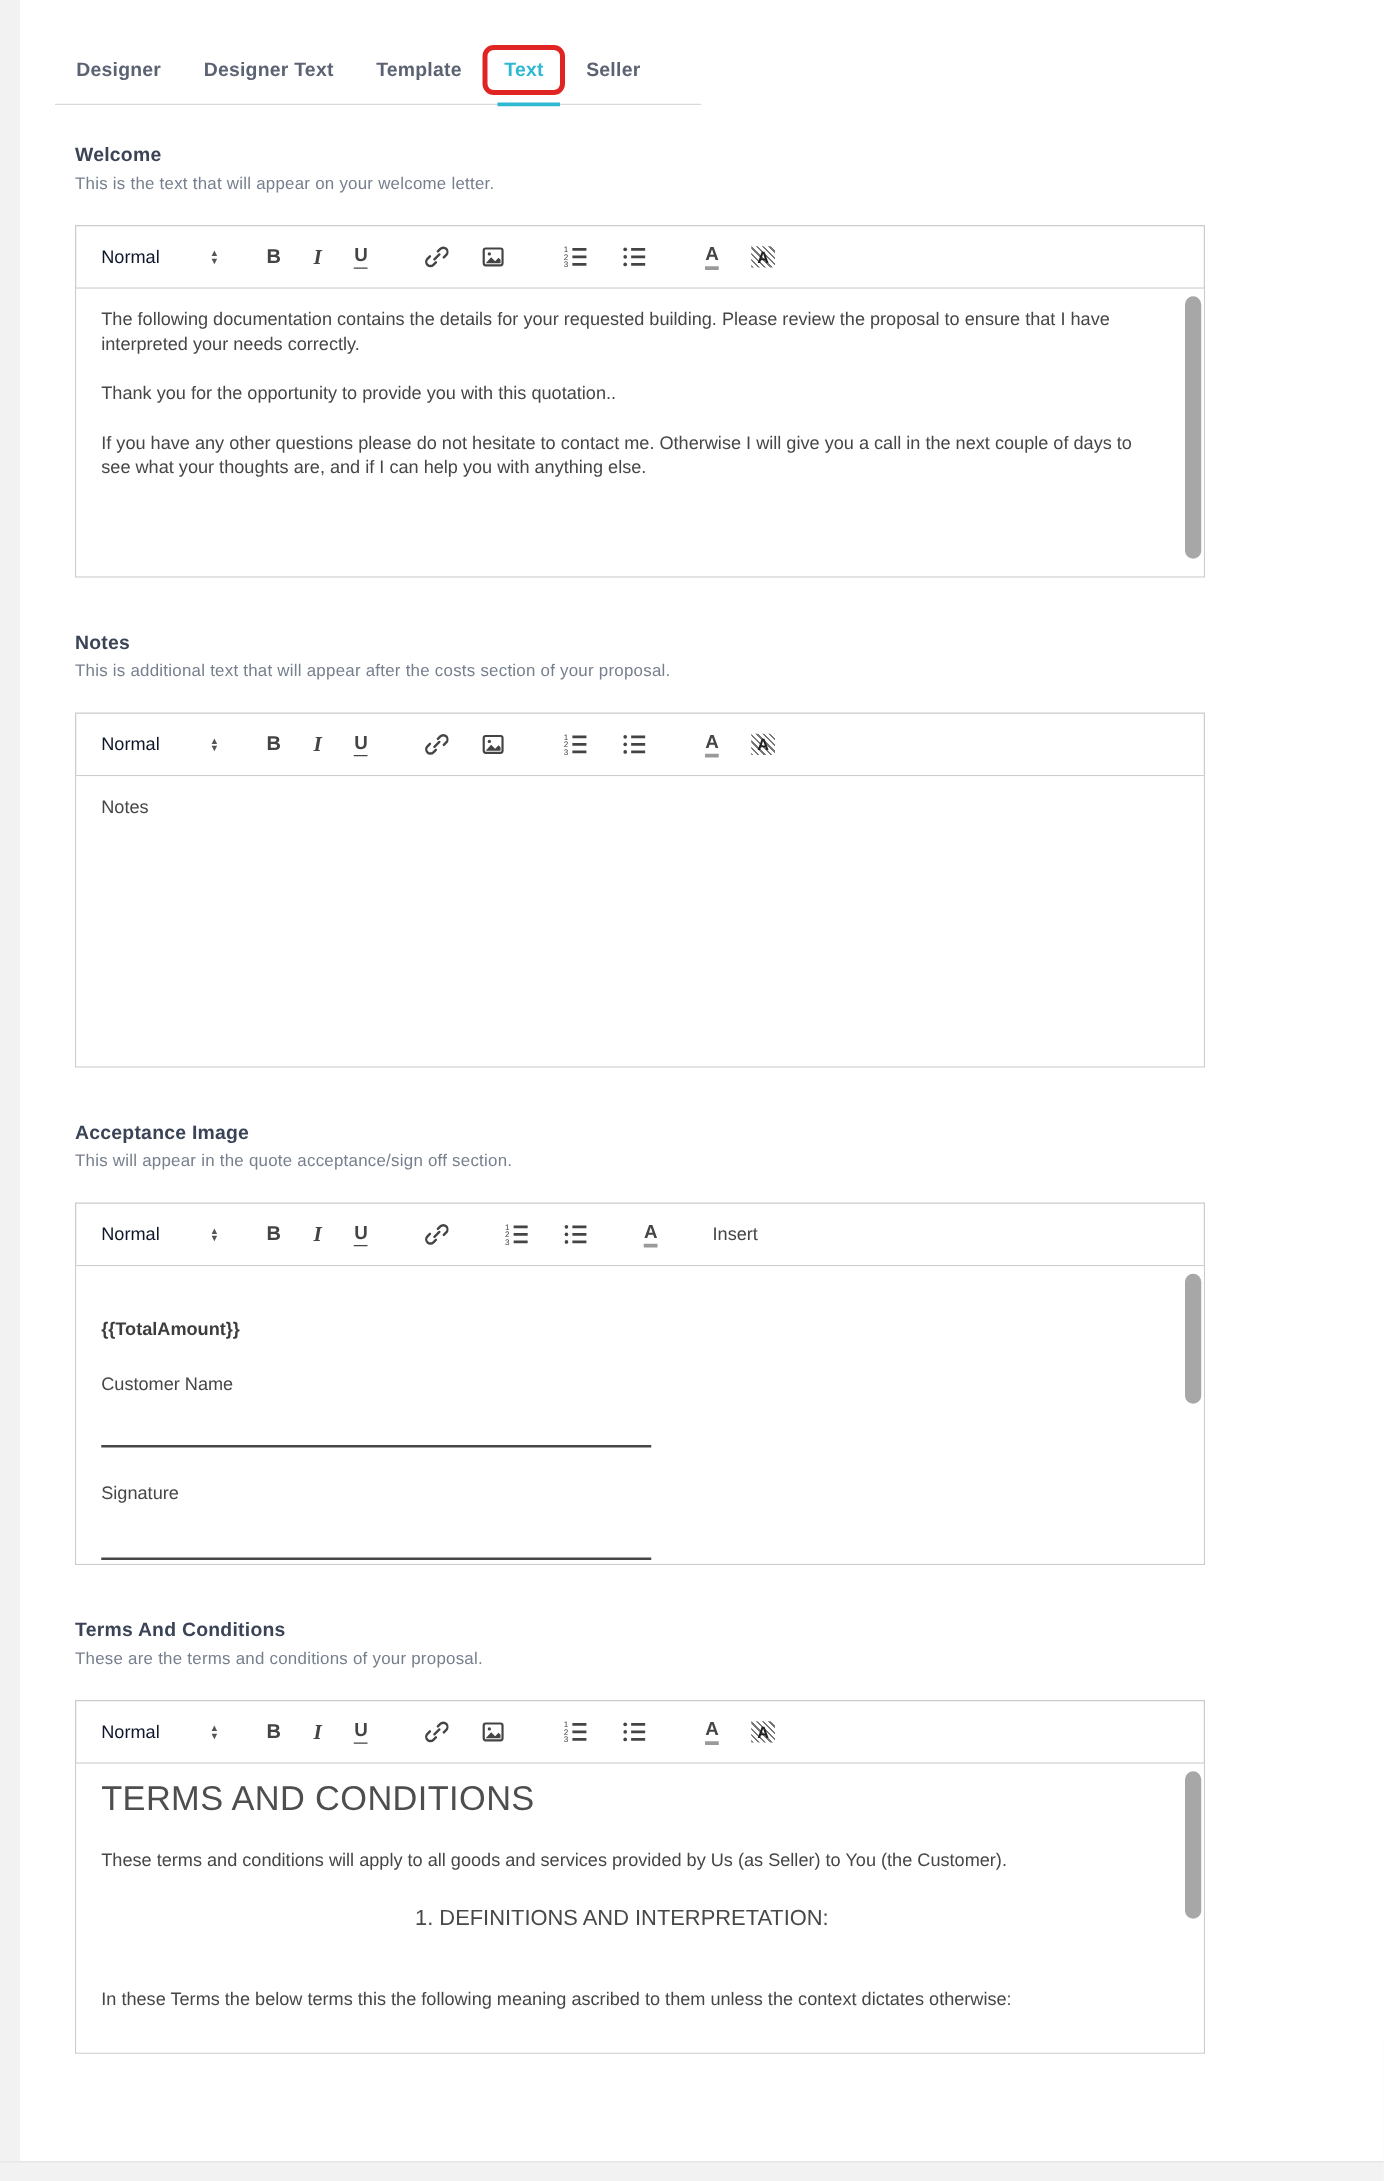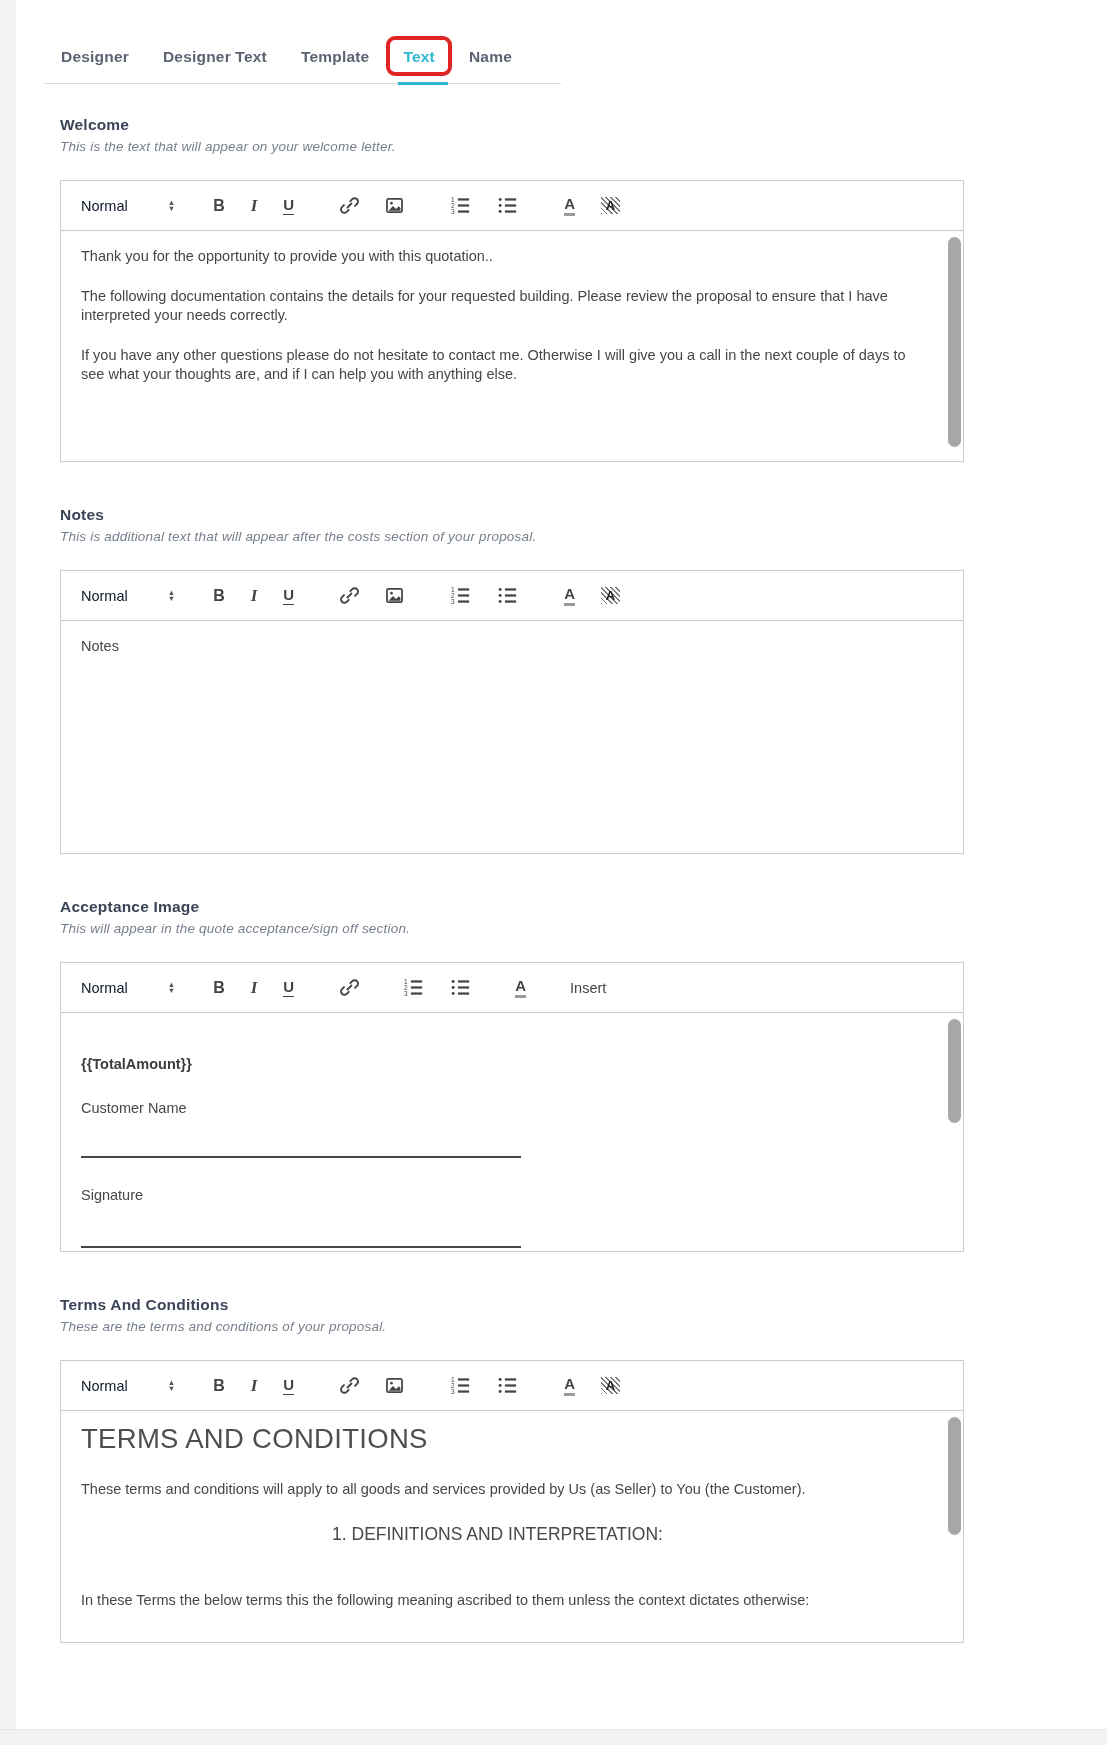--- a/index.html
+++ b/index.html
@@ -42,21 +42,21 @@
   }
   .tabs-divider {
     margin:15px 0 0 28px;
     width:517px; height:1px; background:#d9d9d9;
   }
   
   .page { padding:0 0 0 44px; }
   .section { margin-top:44px; width:745px; }
   .section:first-of-type { margin-top:32px; }
   .section-title { font-size:15.5px; font-weight:700; color:#3b4457; letter-spacing:.2px; }
-  .section-desc  { margin-top:5px; font-size:13.5px; font-style:italic; color:#767f8d; letter-spacing:.2px; }
+  .section-desc  { margin-top:5px; font-size:13.5px; color:#767f8d; letter-spacing:.2px; }
   
   .editor { margin-top:26px; width:904px; border:1px solid #cccccc; }
   .ql-toolbar {
     display:flex; align-items:center;
     height:50px; padding:0 20px;
     border-bottom:1px solid #cccccc;
     color:#444;
   }
   .ql-toolbar button {
     background:none; border:none; padding:0; cursor:pointer;
@@ -126,21 +126,21 @@
     </button>
     <button class="tab">
       <span class="tab-label">Template</span>
     </button>
     <button class="tab active">
       <span class="red-annotation"></span>
       <span class="tab-label">Text</span>
       <span class="inkbar"></span>
     </button>
     <button class="tab">
-      <span class="tab-label">Name</span>
+      <span class="tab-label">Seller</span>
     </button>
   </nav>
   <div class="tabs-divider"></div>
 
   <div class="page">
 
     <section class="section">
       <div class="section-title">Welcome</div>
       <div class="section-desc">This is the text that will appear on your welcome letter.</div>
 
@@ -197,22 +197,22 @@
               </svg>
           </button>
           <button class="ml46">
               <span class="gA">A</span>
             </button>
           <button class="ml26">
               <span class="gAbg">A</span>
             </button>
         </div>
         <div class="ql-content h-welcome">
+          <p>The following documentation contains the details for your requested building. Please review the proposal to ensure that I have interpreted your needs correctly.</p>
           <p>Thank you for the opportunity to provide you with this quotation..</p>
-          <p>The following documentation contains the details for your requested building. Please review the proposal to ensure that I have interpreted your needs correctly.</p>
           <p>If you have any other questions please do not hesitate to contact me. Otherwise I will give you a call in the next couple of days to see what your thoughts are, and if I can help you with anything else.</p>
           <div class="vthumb thumb-welcome"></div>
         </div>
       </div>
     </section>
 
     <section class="section">
       <div class="section-title">Notes</div>
       <div class="section-desc">This is additional text that will appear after the costs section of your proposal.</div>
 

